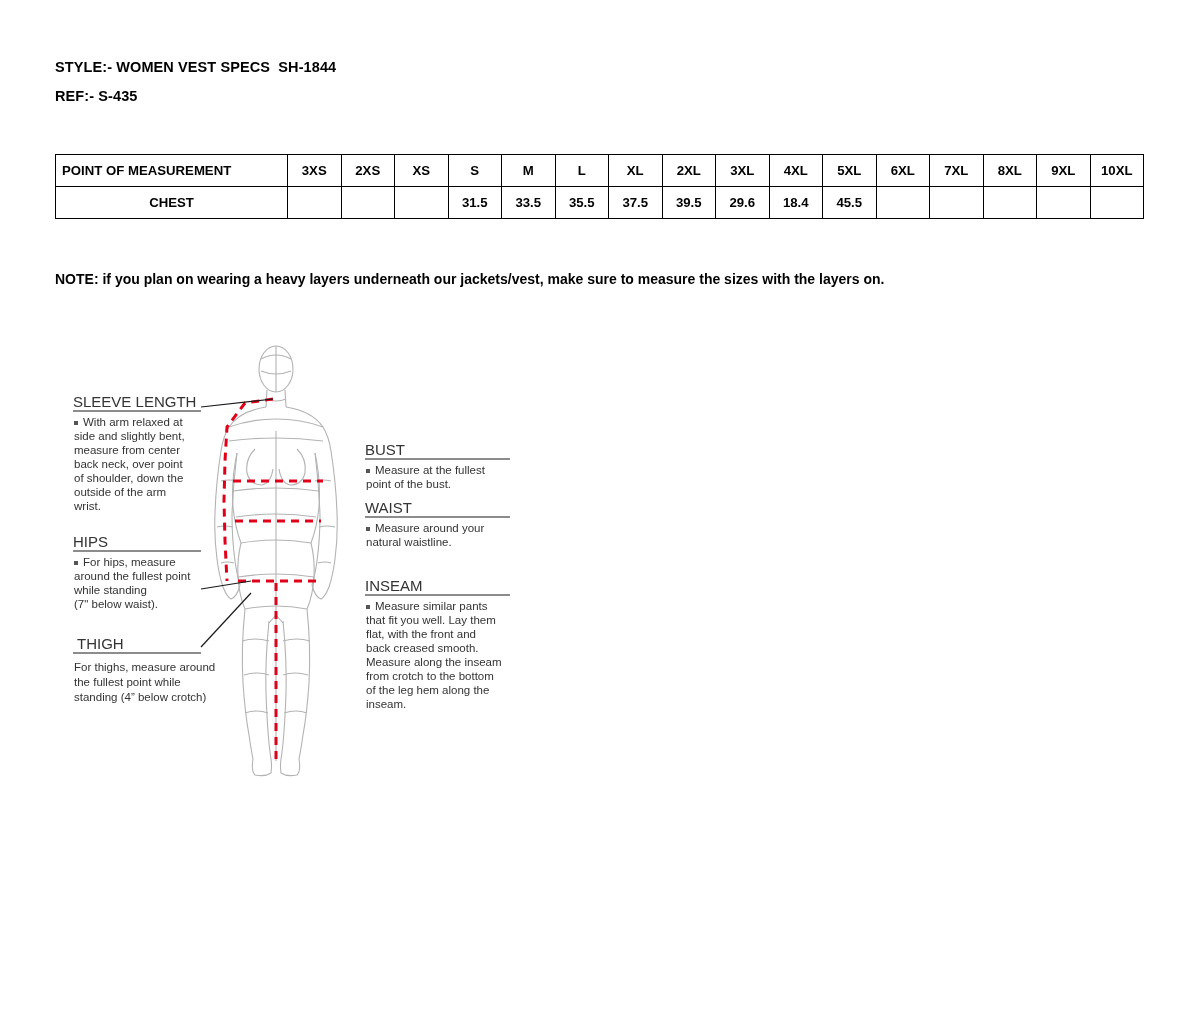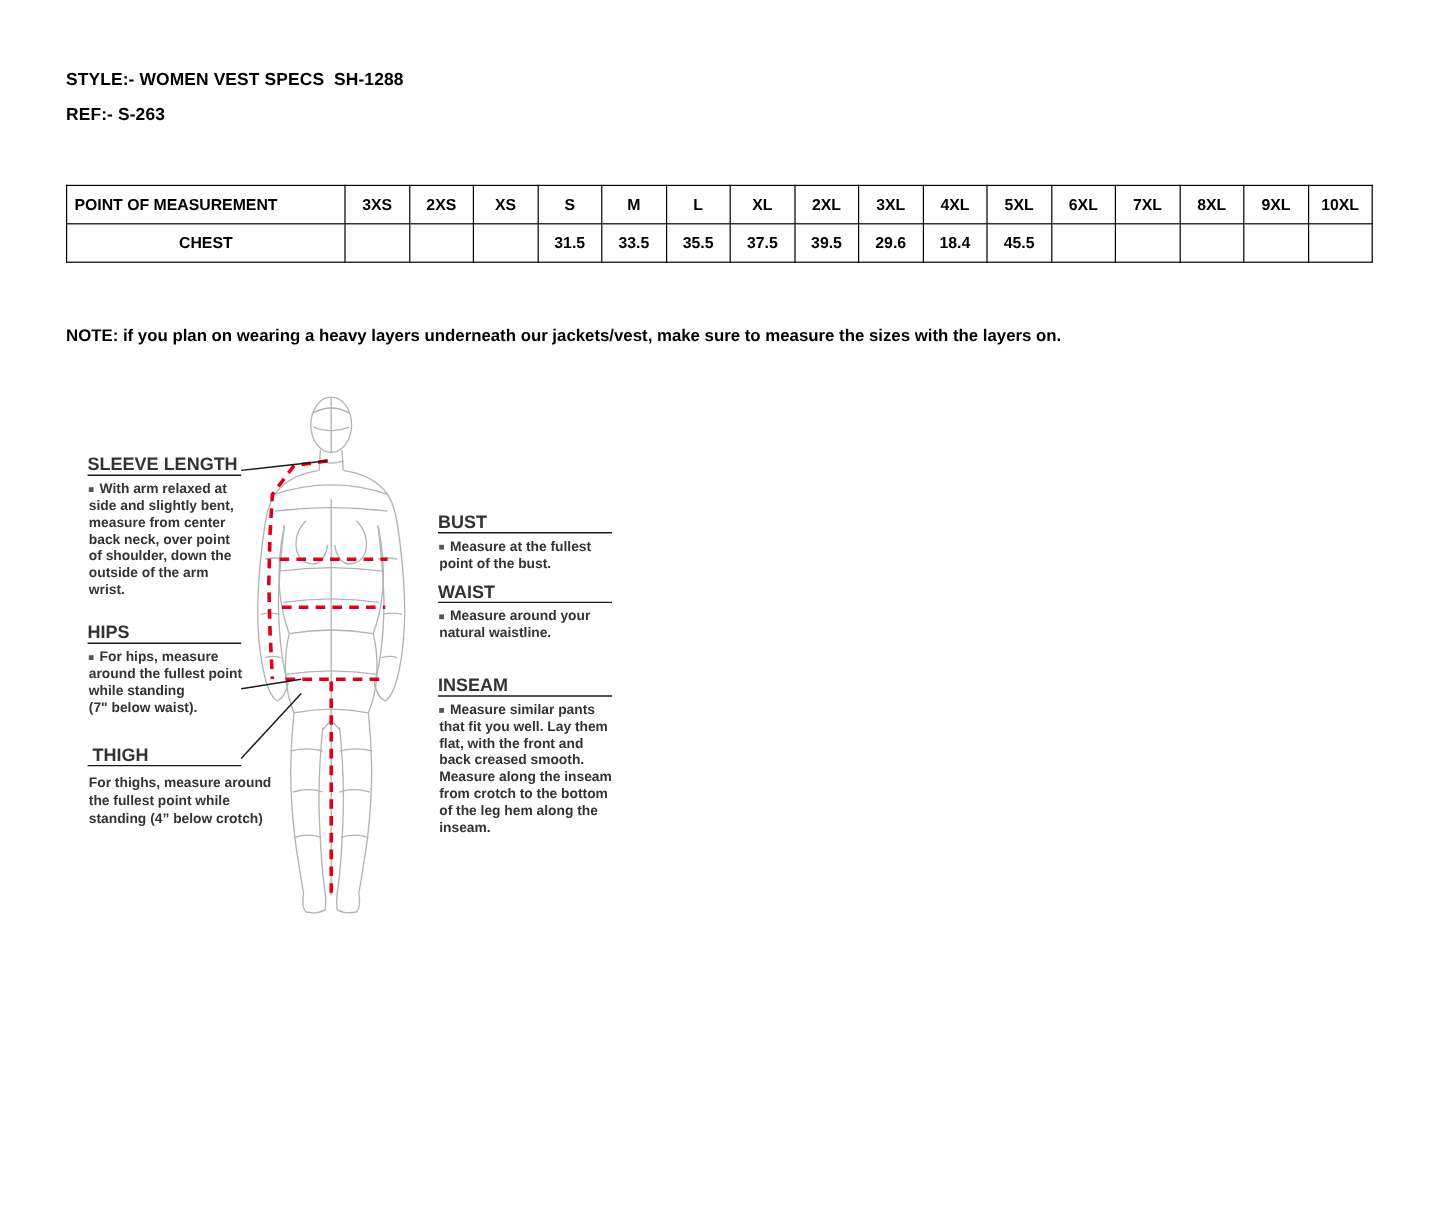--- a/index.html
+++ b/index.html
@@ -59,35 +59,34 @@
     position: absolute;
     left: 55px;
     top: 271px;
     font-size: 14px;
     font-weight: bold;
     white-space: nowrap;
   }
   .figure {
     position: absolute;
     left: 55px;
-    top: 316px;
+    top: 331px;
     width: 540px;
     height: 450px;
-    font-weight: bold;
   }
   .fig-svg { display: block; }
 </style>
 </head>
 <body>
 
 <div class="page">
 
   <div class="heading-block">
-    <div class="heading-line">STYLE:- WOMEN VEST SPECS  SH-1288</div>
-    <div class="heading-line">REF:- S-263</div>
+    <div class="heading-line">STYLE:- WOMEN VEST SPECS  SH-1844</div>
+    <div class="heading-line">REF:- S-435</div>
   </div>
 
   <table class="specs">
     <thead>
       <tr>
         <td class="col-label">POINT OF MEASUREMENT</td>
         <td class="col-size">3XS</td>
         <td class="col-size">2XS</td>
         <td class="col-size">XS</td>
         <td class="col-size">S</td>

